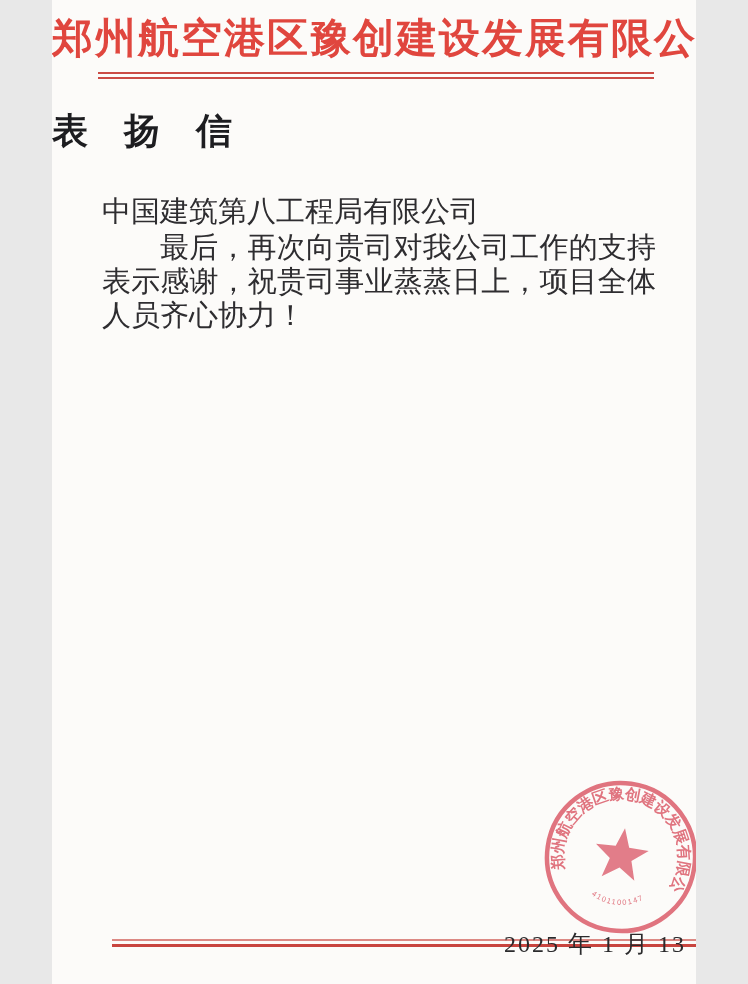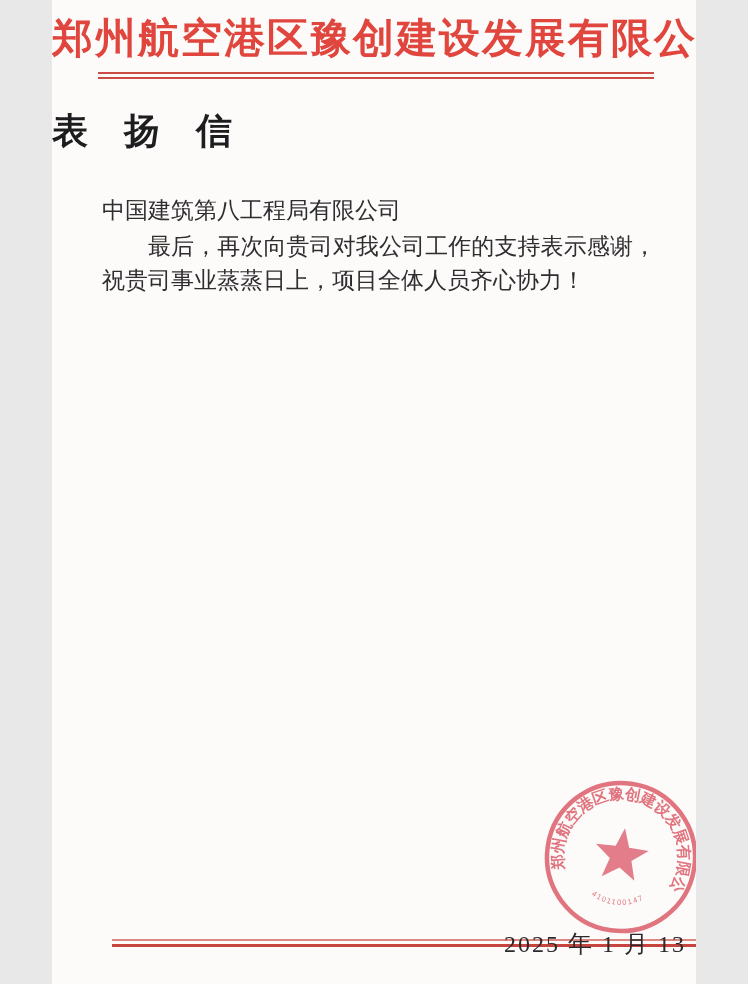--- a/index.html
+++ b/index.html
@@ -30,21 +30,21 @@
     border-bottom: 2px solid #cb4b45;
   }
   .letter-title {
     margin: 28px 0 0 0;
     font-size: 36px;
     font-weight: bold;
     color: #1d1d20;
   }
   .letter-body {
     margin: 38px 40px 0 50px;
-    font-size: 23px;
+    font-size: 29px;
     line-height: 34px;
     color: #2e2d30;
     text-align: justify;
   }
   .salutation { margin: 0 0 2px 0; }
   .para { margin: 0 0 7px 0; text-indent: 2em; }
   .letter-date {
     position: absolute;
     left: 452px;
     top: 881px;

